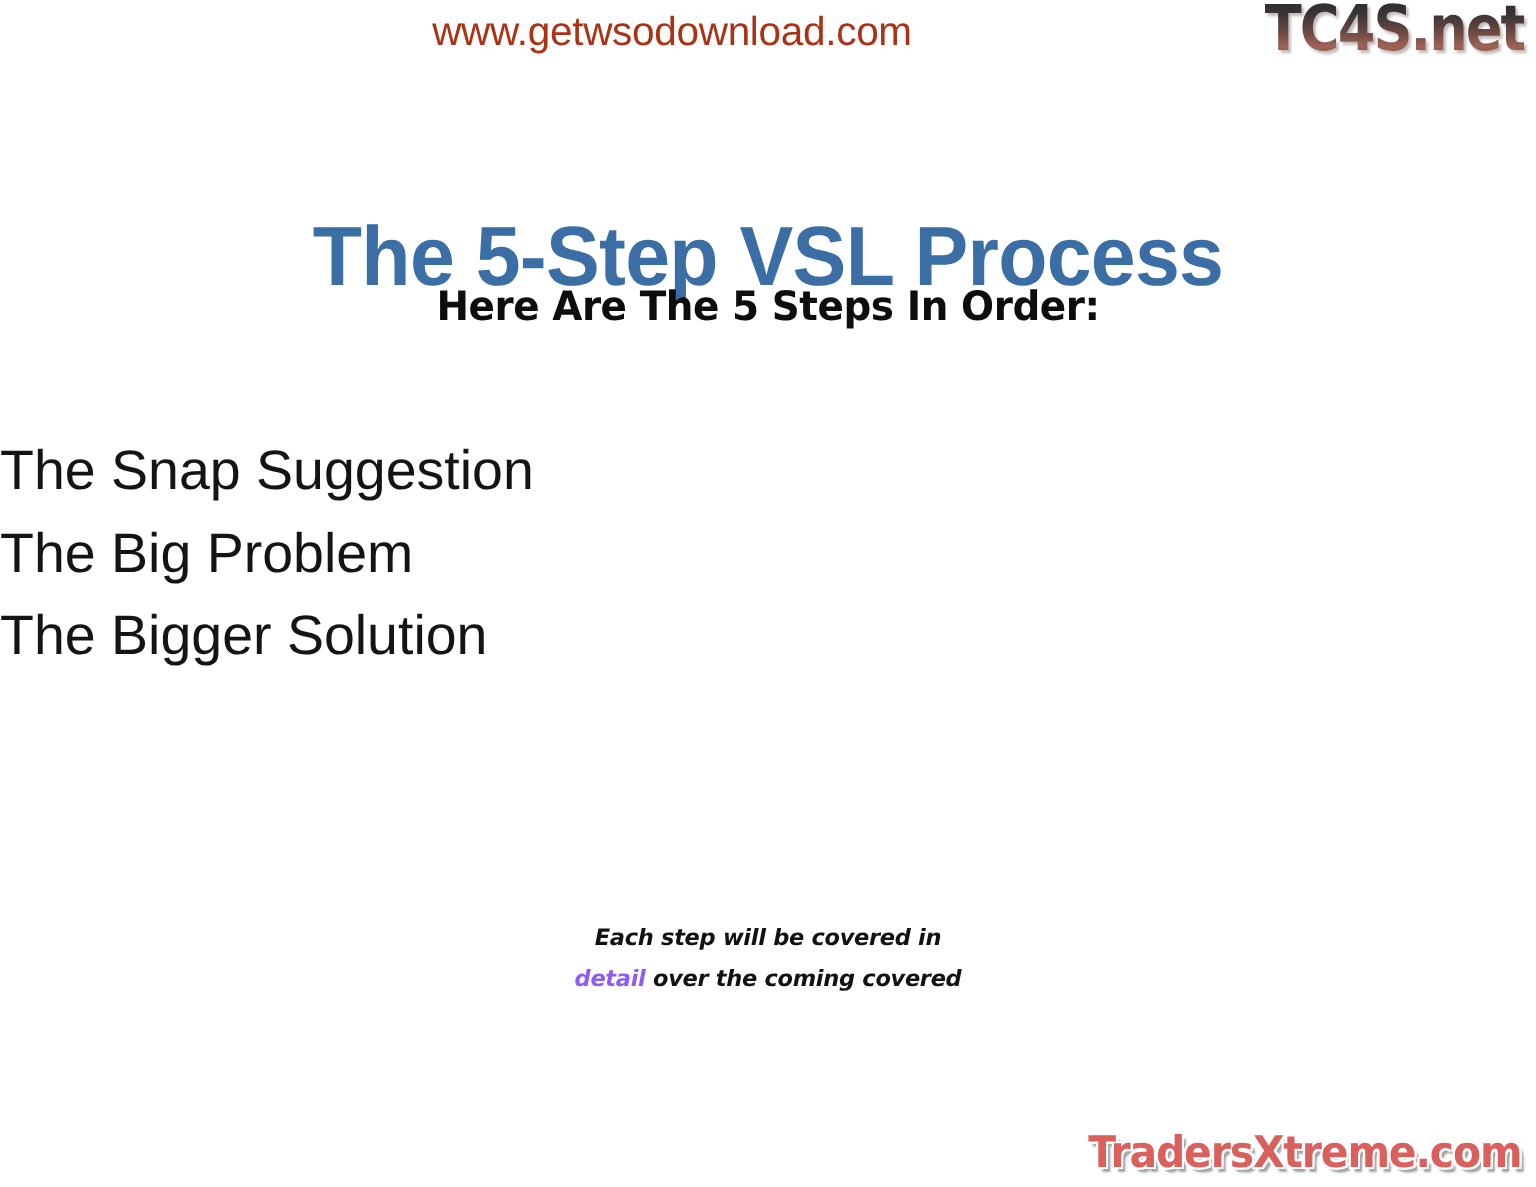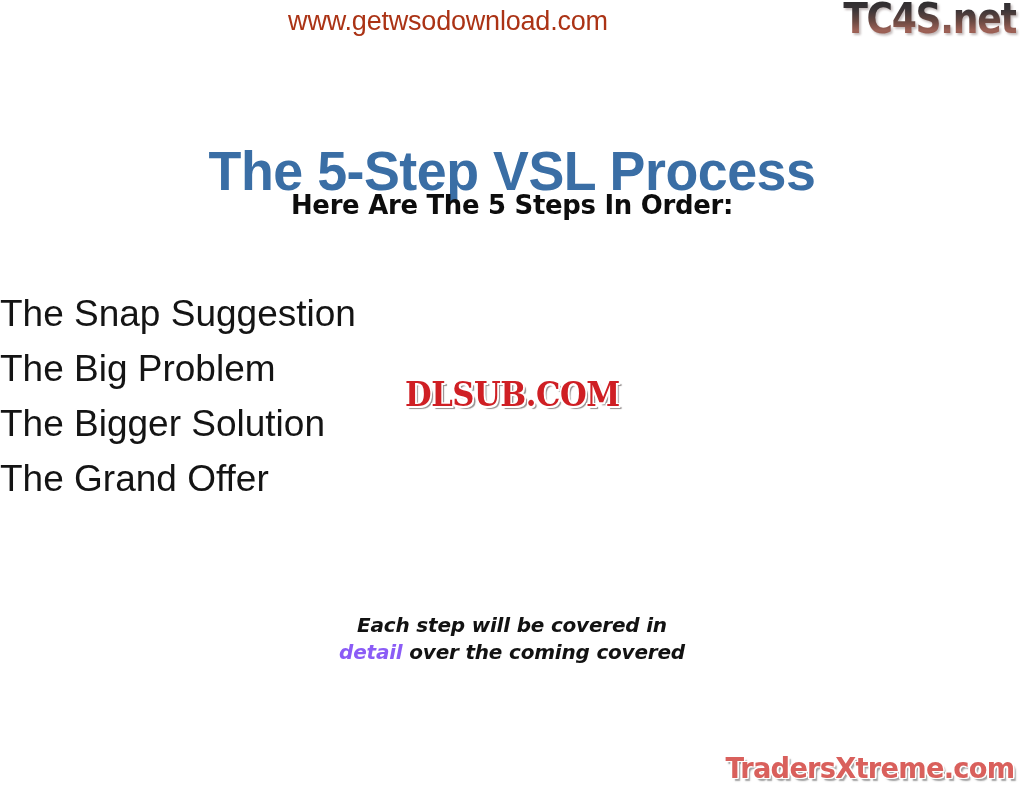--- a/index.html
+++ b/index.html
@@ -141,21 +141,21 @@
   }
 
   
   #footer-note {
     position: absolute;
     left: 0;
     top: 612px;
     width: 1024px;
     text-align: center;
     font-family: "DejaVu Sans", sans-serif;
-    font-size: 20px;
+    font-size: 15px;
     font-weight: 700;
     font-style: italic;
     color: #121212;
     line-height: 27px;
     letter-spacing: -0.2px;
   }
   #footer-note .hl {
     color: #8b5cf6;
   }
 
@@ -194,26 +194,22 @@
   <div id="tc4s-logo">TC4S.net</div>
 
   <h1 id="main-title">The 5-Step VSL Process</h1>
 
   <div id="subtitle">Here Are The 5 Steps In Order:</div>
 
   <div id="steps-list">
     <div class="step-item">The Snap Suggestion</div>
     <div class="step-item">The Big Problem</div>
     <div class="step-item">The Bigger Solution</div>
-    <div class="step-item">The Grand Offer</div>
   </div>
 
-  <div id="dlsub-watermark">
-    <span class="wm-inner">DLSUB.COM</span>
-  </div>
 
   <div id="footer-note">
     <div>Each step will be covered in</div>
     <div><span class="hl">detail</span><span> over the coming covered</span></div>
   </div>
 
   <div id="txtreme-logo">TradersXtreme.com</div>
 
 </div>
 

